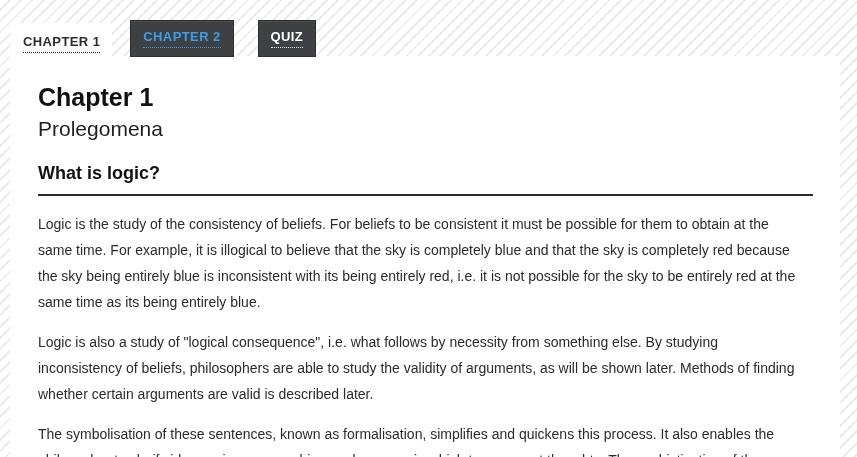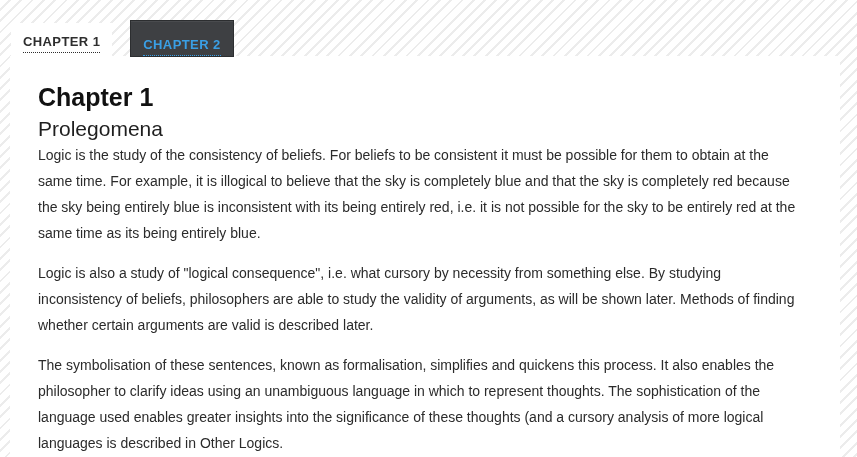--- a/index.html
+++ b/index.html
@@ -50,21 +50,20 @@
     background:#ffffff;
     margin-top:3px;
     height:40px; 
     color:#2e2e2e;
     margin-right:18px;
   }
   .tab.dark{
     background:var(--tab-dark);
     border:1px solid #2c2e30;
     box-shadow:inset 0 1px 0 rgba(255,255,255,.06);
-    align-items:flex-end;
   }
   .tab.tab-chapter-2{color:var(--accent-blue);margin-right:24px;}
   .tab.tab-quiz{color:#ffffff;}
   .tab.tab-quiz .tab-label{border-bottom-color:rgba(255,255,255,.85);}
 
   .content{
     padding:26px 27px 24px 28px;
     color:var(--text-dark);
   }
   .page-title{
@@ -98,28 +97,32 @@
 </style>
 </head>
 <body>
 
 <div class="stage">
 
   <div class="panel">
     <div class="content">
       <h1 class="page-title">Chapter 1</h1>
       <div class="page-subtitle">Prolegomena</div>
+      <h2 class="section-heading">What is logic?</h2>
       <p>Logic is the study of the consistency of beliefs. For beliefs to be consistent it must be possible for them to obtain at the same time. For example, it is illogical to believe that the sky is completely blue and that the sky is completely red because the sky being entirely blue is inconsistent with its being entirely red, i.e. it is not possible for the sky to be entirely red at the same time as its being entirely blue.</p>
-      <p>Logic is also a study of "logical consequence", i.e. what cursory by necessity from something else. By studying inconsistency of beliefs, philosophers are able to study the validity of arguments, as will be shown later. Methods of finding whether certain arguments are valid is described later.</p>
+      <p>Logic is also a study of "logical consequence", i.e. what follows by necessity from something else. By studying inconsistency of beliefs, philosophers are able to study the validity of arguments, as will be shown later. Methods of finding whether certain arguments are valid is described later.</p>
       <p>The symbolisation of these sentences, known as formalisation, simplifies and quickens this process. It also enables the philosopher to clarify ideas using an unambiguous language in which to represent thoughts. The sophistication of the language used enables greater insights into the significance of these thoughts (and a cursory analysis of more logical languages is described in Other Logics.</p>
     </div>
   </div>
 
   <div class="tab-bar">
     <div class="tab active tab-chapter-1">
       <span class="tab-label">CHAPTER 1</span>
     </div>
     <div class="tab dark tab-chapter-2">
       <span class="tab-label">CHAPTER 2</span>
     </div>
+    <div class="tab dark tab-quiz">
+      <span class="tab-label">QUIZ</span>
+    </div>
   </div>
 
 </div>
 
 </body></html>

